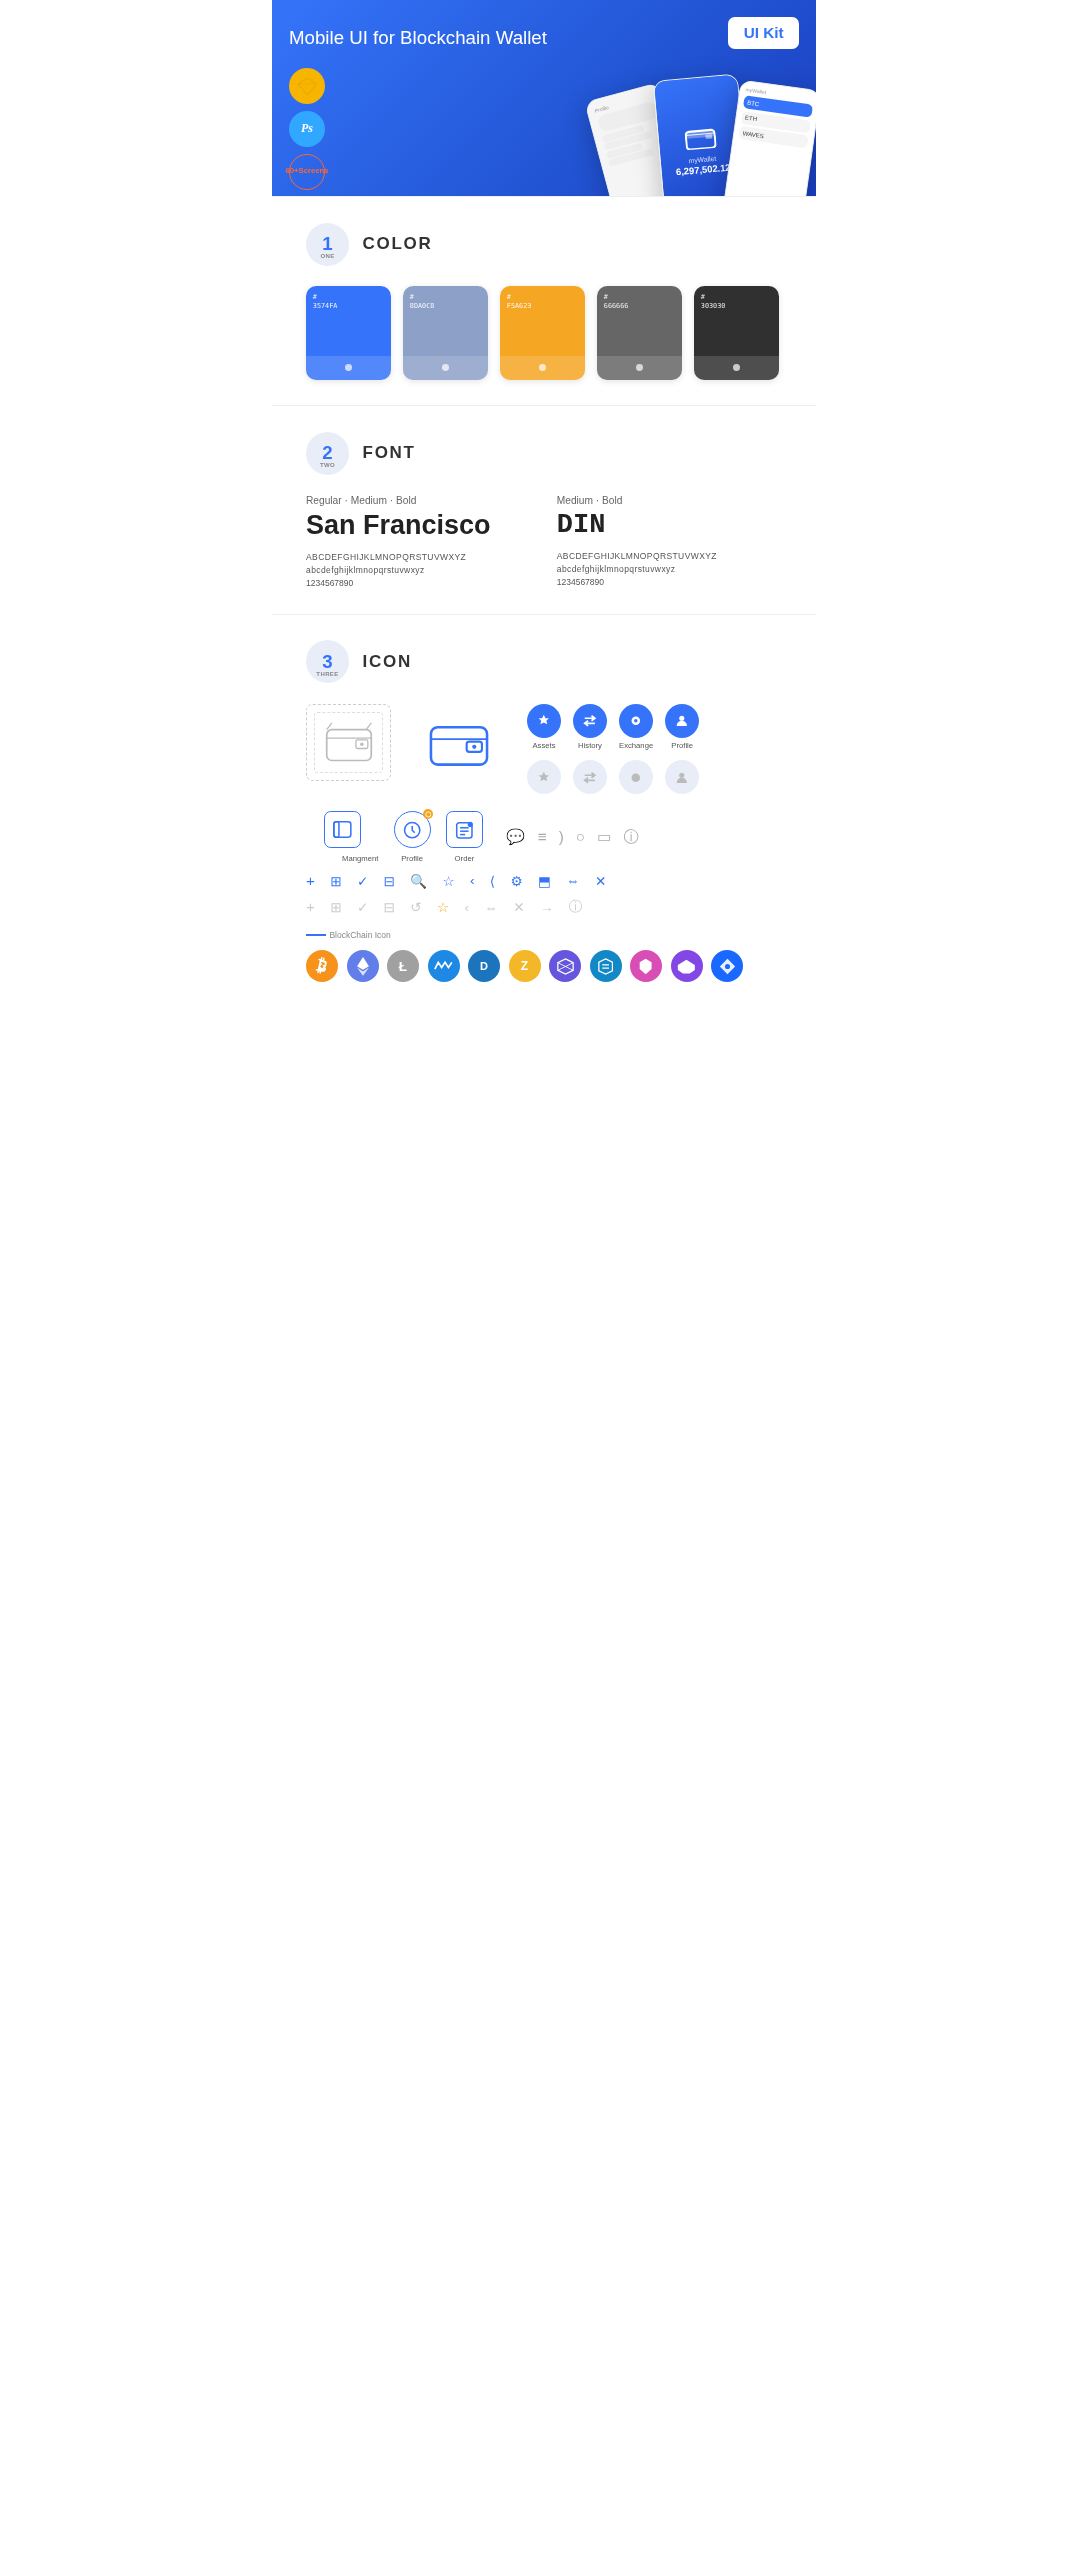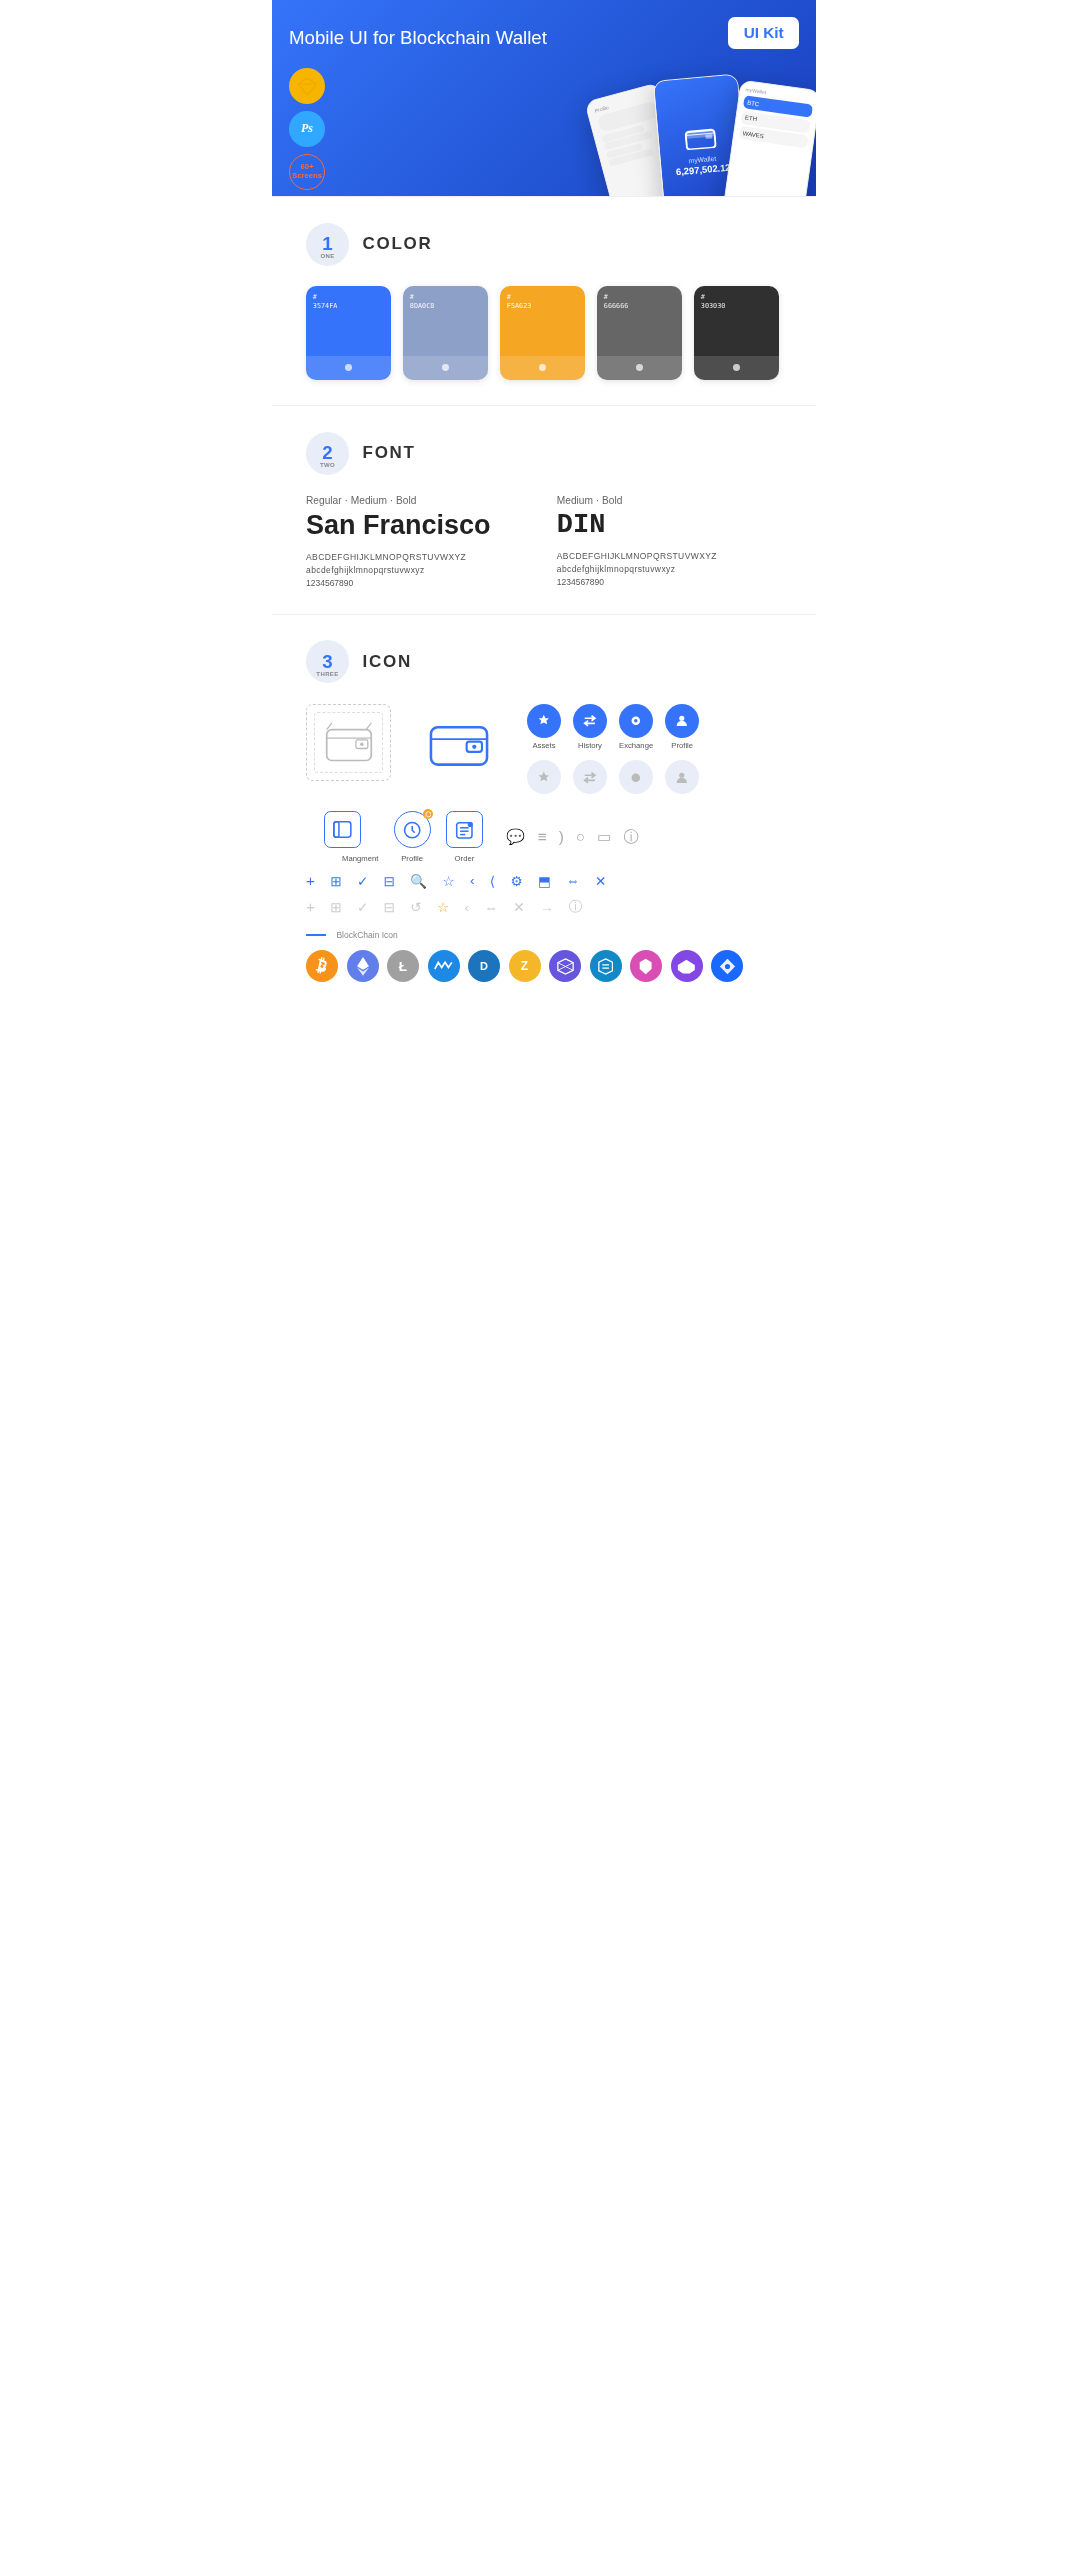--- a/index.html
+++ b/index.html
@@ -246,21 +246,21 @@
       display: flex;
       gap: 15.3px;
       flex-wrap: wrap;
       align-items: center;
       margin-bottom: 8.5px;
     }
 
     .blockchain-divider {
       display: flex;
       align-items: center;
-      gap: 10px;
+      gap: 3px;
       margin: 13.6px 0 10.2px;
     }
     .blockchain-line { width: 20.4px; height: 1.7px; background: #3574FA; }
     .blockchain-text { font-size: 8.5px; color: #888; }
 
     .crypto-icons {
       display: flex;
       gap: 8.5px;
       flex-wrap: wrap;
     }
@@ -307,21 +307,21 @@
   <div class="ui-kit-badge">UI Kit</div>
 
   <div class="hero-badges">
     <div class="badge-circle badge-sketch">
       <svg width="18.7" height="17" viewBox="0 0 22 20" fill="none">
         <path d="M11 0L0 7l11 13L22 7z" fill="#F7B500" stroke="#E8A000" stroke-width="0.5"></path>
         <path d="M0 7h22M11 0L0 7l11 13M11 0l11 7L11 20" stroke="#E8A000" stroke-width="0.5" fill="none"></path>
       </svg>
     </div>
     <div class="badge-circle badge-ps" style="background:#31A8FF;font-family:serif;font-style:italic;font-weight:900;color:#fff;font-size:12px;">Ps</div>
-    <div class="badge-circle badge-screens" style="border:1.7px solid #FF6633;color:#FF6633;font-size:7.7px;font-weight:700;line-height:1.1;text-align:center;display:flex;flex-direction:column;align-items:center;justify-content:center;background:transparent;width:36px;height:36px;border-radius:50%;">
+    <div class="badge-circle badge-screens" style="border:1.7px solid #FF6633;color:#FF6633;font-size:7.7px;font-weight:700;line-height:1.1;text-align:center;display:flex;flex-direction:row;align-items:center;justify-content:center;background:transparent;width:36px;height:36px;border-radius:50%;">
       <span>60+</span>
       <span>Screens</span>
     </div>
   </div>
 
   <div class="phones-container">
     <div class="phone-mockup phone-1">
       <div style="background:#f5f5f5;width:100%;height:100%;padding:6.8px;">
         <div style="font-size:5.1px;color:#999;margin-bottom:3.4px;">Profile</div>
         <div style="background:#eee;height:17px;border-radius:8.5px;margin-bottom:2.6px;"></div>

